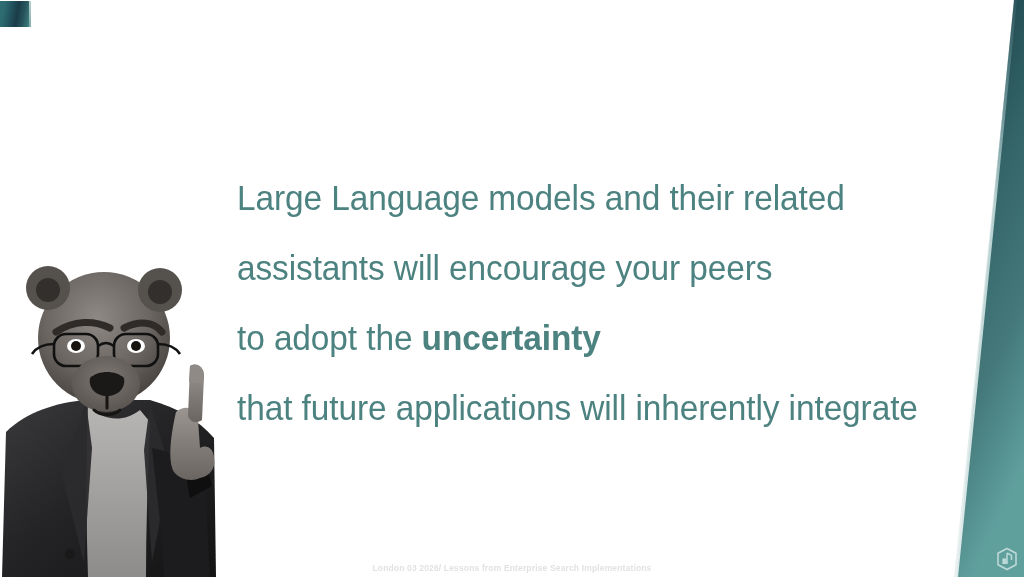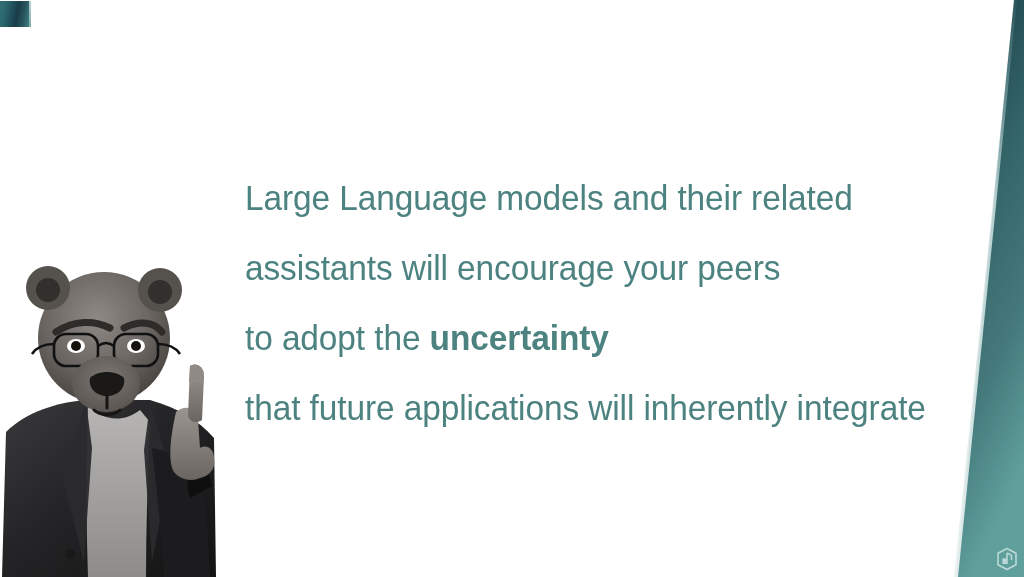--- a/index.html
+++ b/index.html
@@ -53,21 +53,21 @@
     right: 0;
     width: 70px;
     height: 577px;
     pointer-events: none;
   }
   .right-wedge svg { display: block; }
 
   
   .copy {
     position: absolute;
-    left: 245px;
+    left: 237px;
     top: 163px;
     width: 740px;
   }
   .copy-line {
     color: #4c8280;
     font-size: 35px;
     line-height: 70px;
     letter-spacing: -0.1px;
     white-space: nowrap;
     font-weight: 400;
@@ -230,14 +230,15 @@
     </div>
   </div>
 
   <div class="copy">
     <div class="copy-line">Large Language models and their related</div>
     <div class="copy-line">assistants will encourage your peers</div>
     <div class="copy-line"><span>to adopt the </span><span class="em">uncertainty</span></div>
     <div class="copy-line">that future applications will inherently integrate</div>
   </div>
 
+  <div class="footer">London 03 2026/ Lessons from Enterprise Search Implementations</div>
 
 </div>
 
 </body></html>

